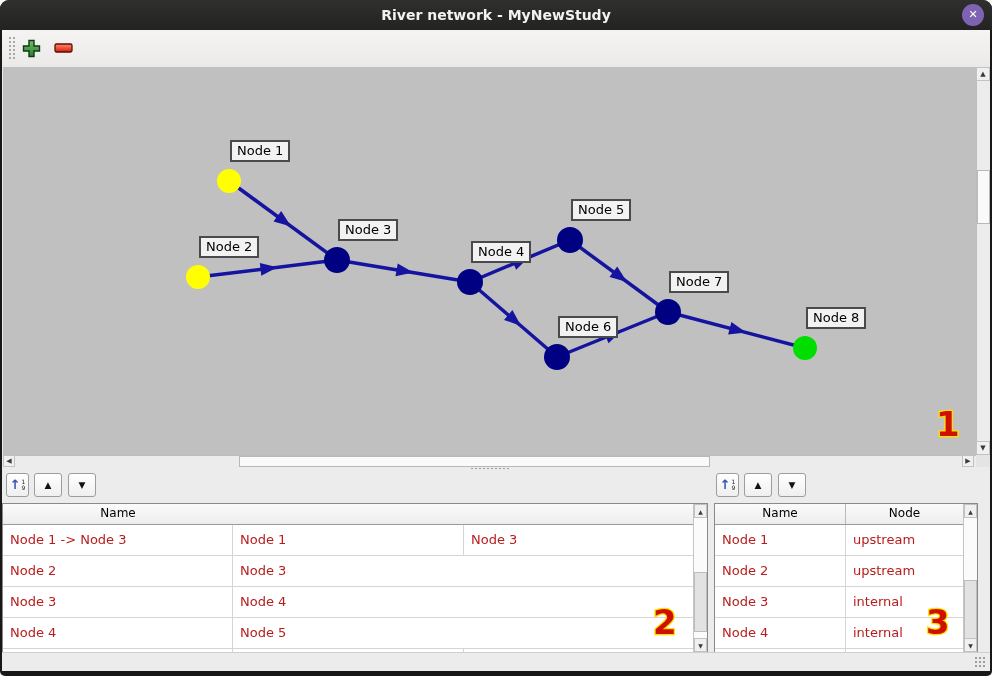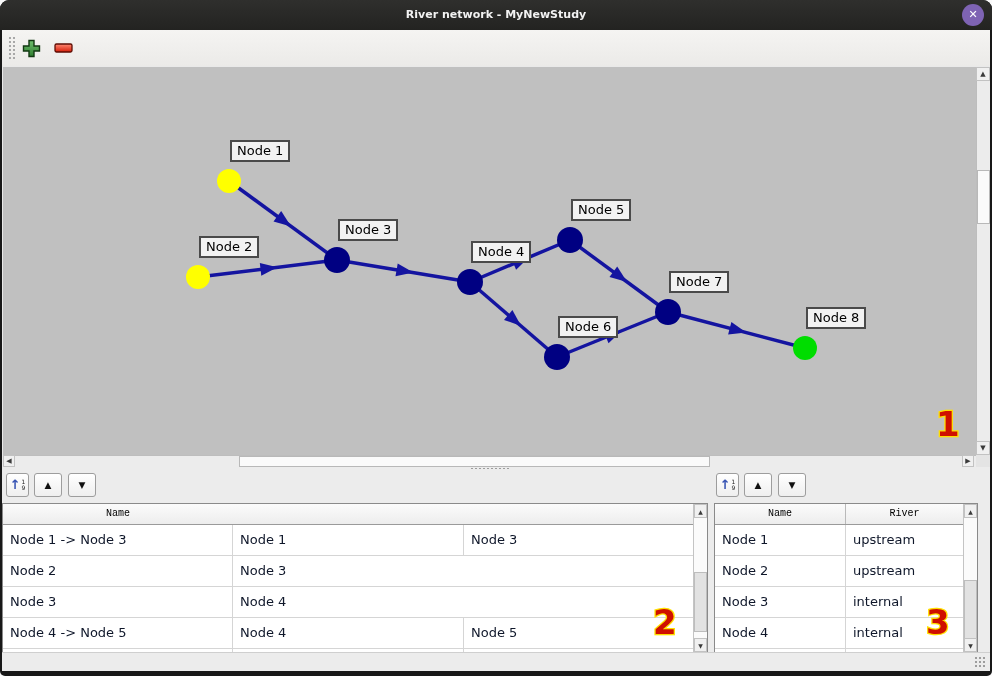--- a/index.html
+++ b/index.html
@@ -1,20 +1,20 @@
 <!DOCTYPE html>
 <html><head>
 <meta charset="utf-8">
 <style>
   html,body{margin:0;padding:0;background:#fafafa;font-family:"DejaVu Sans","Liberation Sans",sans-serif;}
   #window{position:relative;width:992px;height:676px;background:#181818;border-radius:9px 9px 5px 5px;overflow:hidden;}
 
   
   #titlebar{position:absolute;left:0;top:0;width:992px;height:30px;background:linear-gradient(#2f2f2d,#232321);}
-  #title{position:absolute;left:0;top:0;width:100%;height:30px;line-height:30px;text-align:center;color:#f2f2f2;font-size:11px;font-weight:bold;}
+  #title{position:absolute;left:0;top:0;width:100%;height:30px;line-height:30px;text-align:center;color:#f2f2f2;font-size:14px;font-weight:bold;}
   #close-btn{position:absolute;right:8px;top:4px;width:22px;height:22px;border-radius:50%;background:#7e63b3;color:#fff;font-size:11px;line-height:22px;text-align:center;cursor:pointer;}
 
   
   #toolbar{position:absolute;left:2px;top:30px;width:988px;height:36px;background:linear-gradient(#f5f4f2,#ebeae8);border-bottom:1px solid #c8c8c6;}
   #toolbar-handle{position:absolute;left:6px;top:6px;width:8px;height:24px;background:radial-gradient(circle,#a8a8a8 1px,transparent 1.4px);background-size:4px 4px;}
   .tool-ico{position:absolute;top:7px;width:22px;height:22px;display:flex;align-items:center;justify-content:center;cursor:pointer;}
   #add-btn{left:18px;}
   #remove-btn{left:50px;}
 
   
@@ -37,25 +37,25 @@
   .sort-wrap{display:flex;align-items:center;}
   .sort-arrow{color:#3a56b4;font-size:13px;font-weight:bold;line-height:10px;}
   .sort-nums{display:flex;flex-direction:column;font-size:6px;line-height:6px;color:#222;margin-left:1px;}
 
   
   .dtable{position:absolute;top:503px;background:#fff;border:1px solid #8a8a8a;box-sizing:border-box;overflow:hidden;}
   #reaches-table{left:2px;width:706px;height:150px;}
   #nodes-table{left:714px;width:264px;height:150px;}
   .tbody{position:absolute;left:0;top:0;right:14px;bottom:0;}
   .thead{display:flex;height:20px;background:linear-gradient(#fbfbfb,#ededed);border-bottom:1px solid #9a9a9a;}
-  .hcell{box-sizing:border-box;border-right:1px solid #b9b9b9;font-size:10px;line-height:19px;text-align:center;color:#000;font-family:Liberation Mono, monospace;}
+  .hcell{box-sizing:border-box;border-right:1px solid #b9b9b9;font-size:12px;line-height:19px;text-align:center;color:#000;}
   .hcell:last-child{border-right:none;}
   .trow{display:flex;height:30px;border-bottom:1px solid #d5d5d5;background:#fff;}
   .trow.partial{height:8px;border-bottom:none;}
-  .tcell{box-sizing:border-box;border-right:1px solid #d5d5d5;font-size:13px;line-height:29px;padding-left:7px;color:#0f172a;white-space:nowrap;overflow:hidden;}
+  .tcell{box-sizing:border-box;border-right:1px solid #d5d5d5;font-size:13px;line-height:29px;padding-left:7px;color:#b91c1c;white-space:nowrap;overflow:hidden;}
   .tcell:last-child{border-right:none;}
   #reaches-table .hcell:nth-child(1),#reaches-table .tcell:nth-child(1){width:230px;}
   #reaches-table .hcell:nth-child(2),#reaches-table .tcell:nth-child(2){width:231px;}
   #reaches-table .hcell:nth-child(3),#reaches-table .tcell:nth-child(3){flex:1;}
   #nodes-table .hcell:nth-child(1),#nodes-table .tcell:nth-child(1){width:131px;}
   #nodes-table .hcell:nth-child(2),#nodes-table .tcell:nth-child(2){flex:1;}
   .tsb{position:absolute;right:0;top:0;width:14px;bottom:0;background:#fbfbfb;border-left:1px solid #c4c4c4;box-sizing:border-box;}
   .tsb .arr{position:absolute;left:0;width:13px;height:14px;background:#f0f0f0;border:1px solid #c2c2c2;box-sizing:border-box;font-size:6px;color:#3a3a3a;display:flex;align-items:center;justify-content:center;cursor:pointer;}
   .tsb .arr.up{top:0;}
   .tsb .arr.dn{bottom:0;}
@@ -195,42 +195,41 @@
         </div>
         <div class="trow">
           <div class="tcell">Node 2</div>
           <div class="tcell">Node 3</div>
         </div>
         <div class="trow">
           <div class="tcell">Node 3</div>
           <div class="tcell">Node 4</div>
         </div>
         <div class="trow">
-          <div class="tcell">Node 4 -&gt; Node 5</div>
           <div class="tcell">Node 4</div>
           <div class="tcell">Node 5</div>
         </div>
         <div class="trow partial">
           <div class="tcell"></div>
           <div class="tcell"></div>
           <div class="tcell"></div>
         </div>
       </div>
     <div class="tsb">
       <div class="arr up">▲</div>
       <div class="thumb" style="top:68px;height:60px;"></div>
       <div class="arr dn">▼</div>
     </div>
   </div>
 
   <div id="nodes-table" class="dtable">
     <div class="tbody" id="nodes-body">
         <div class="thead">
           <div class="hcell">Name</div>
-          <div class="hcell">River</div>
+          <div class="hcell">Node</div>
         </div>
         <div class="trow">
           <div class="tcell">Node 1</div>
           <div class="tcell">upstream</div>
         </div>
         <div class="trow">
           <div class="tcell">Node 2</div>
           <div class="tcell">upstream</div>
         </div>
         <div class="trow">

